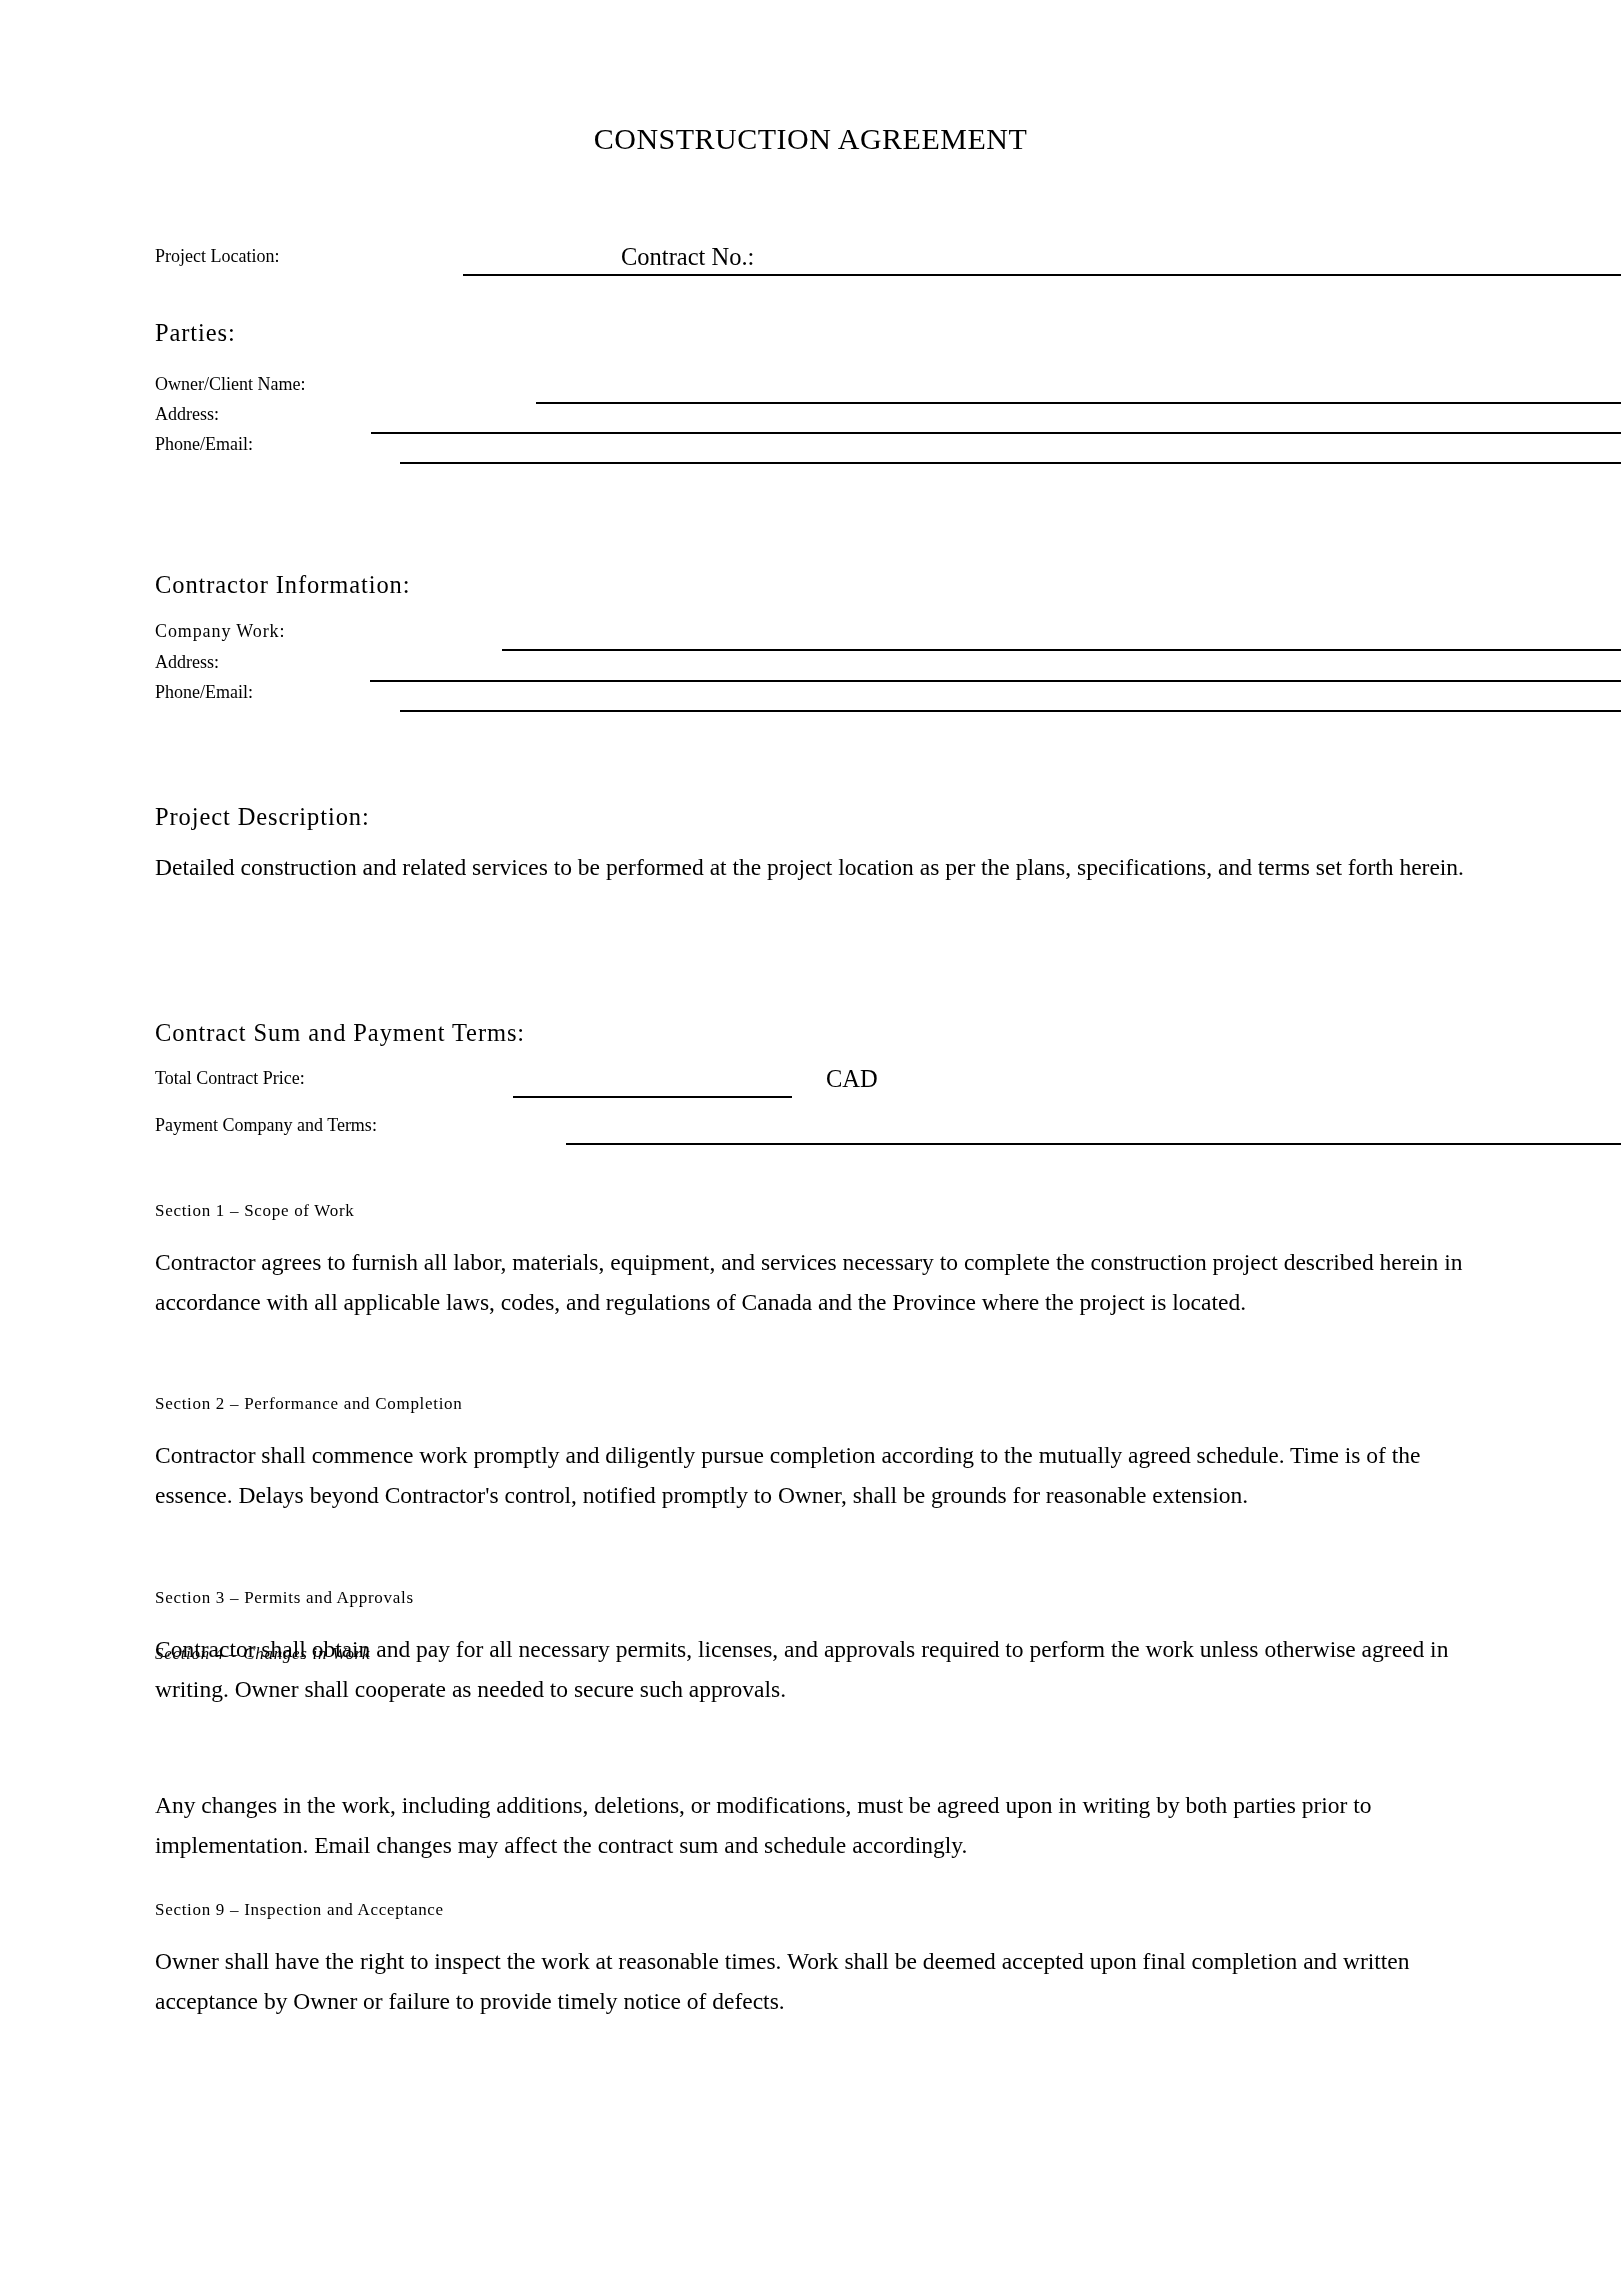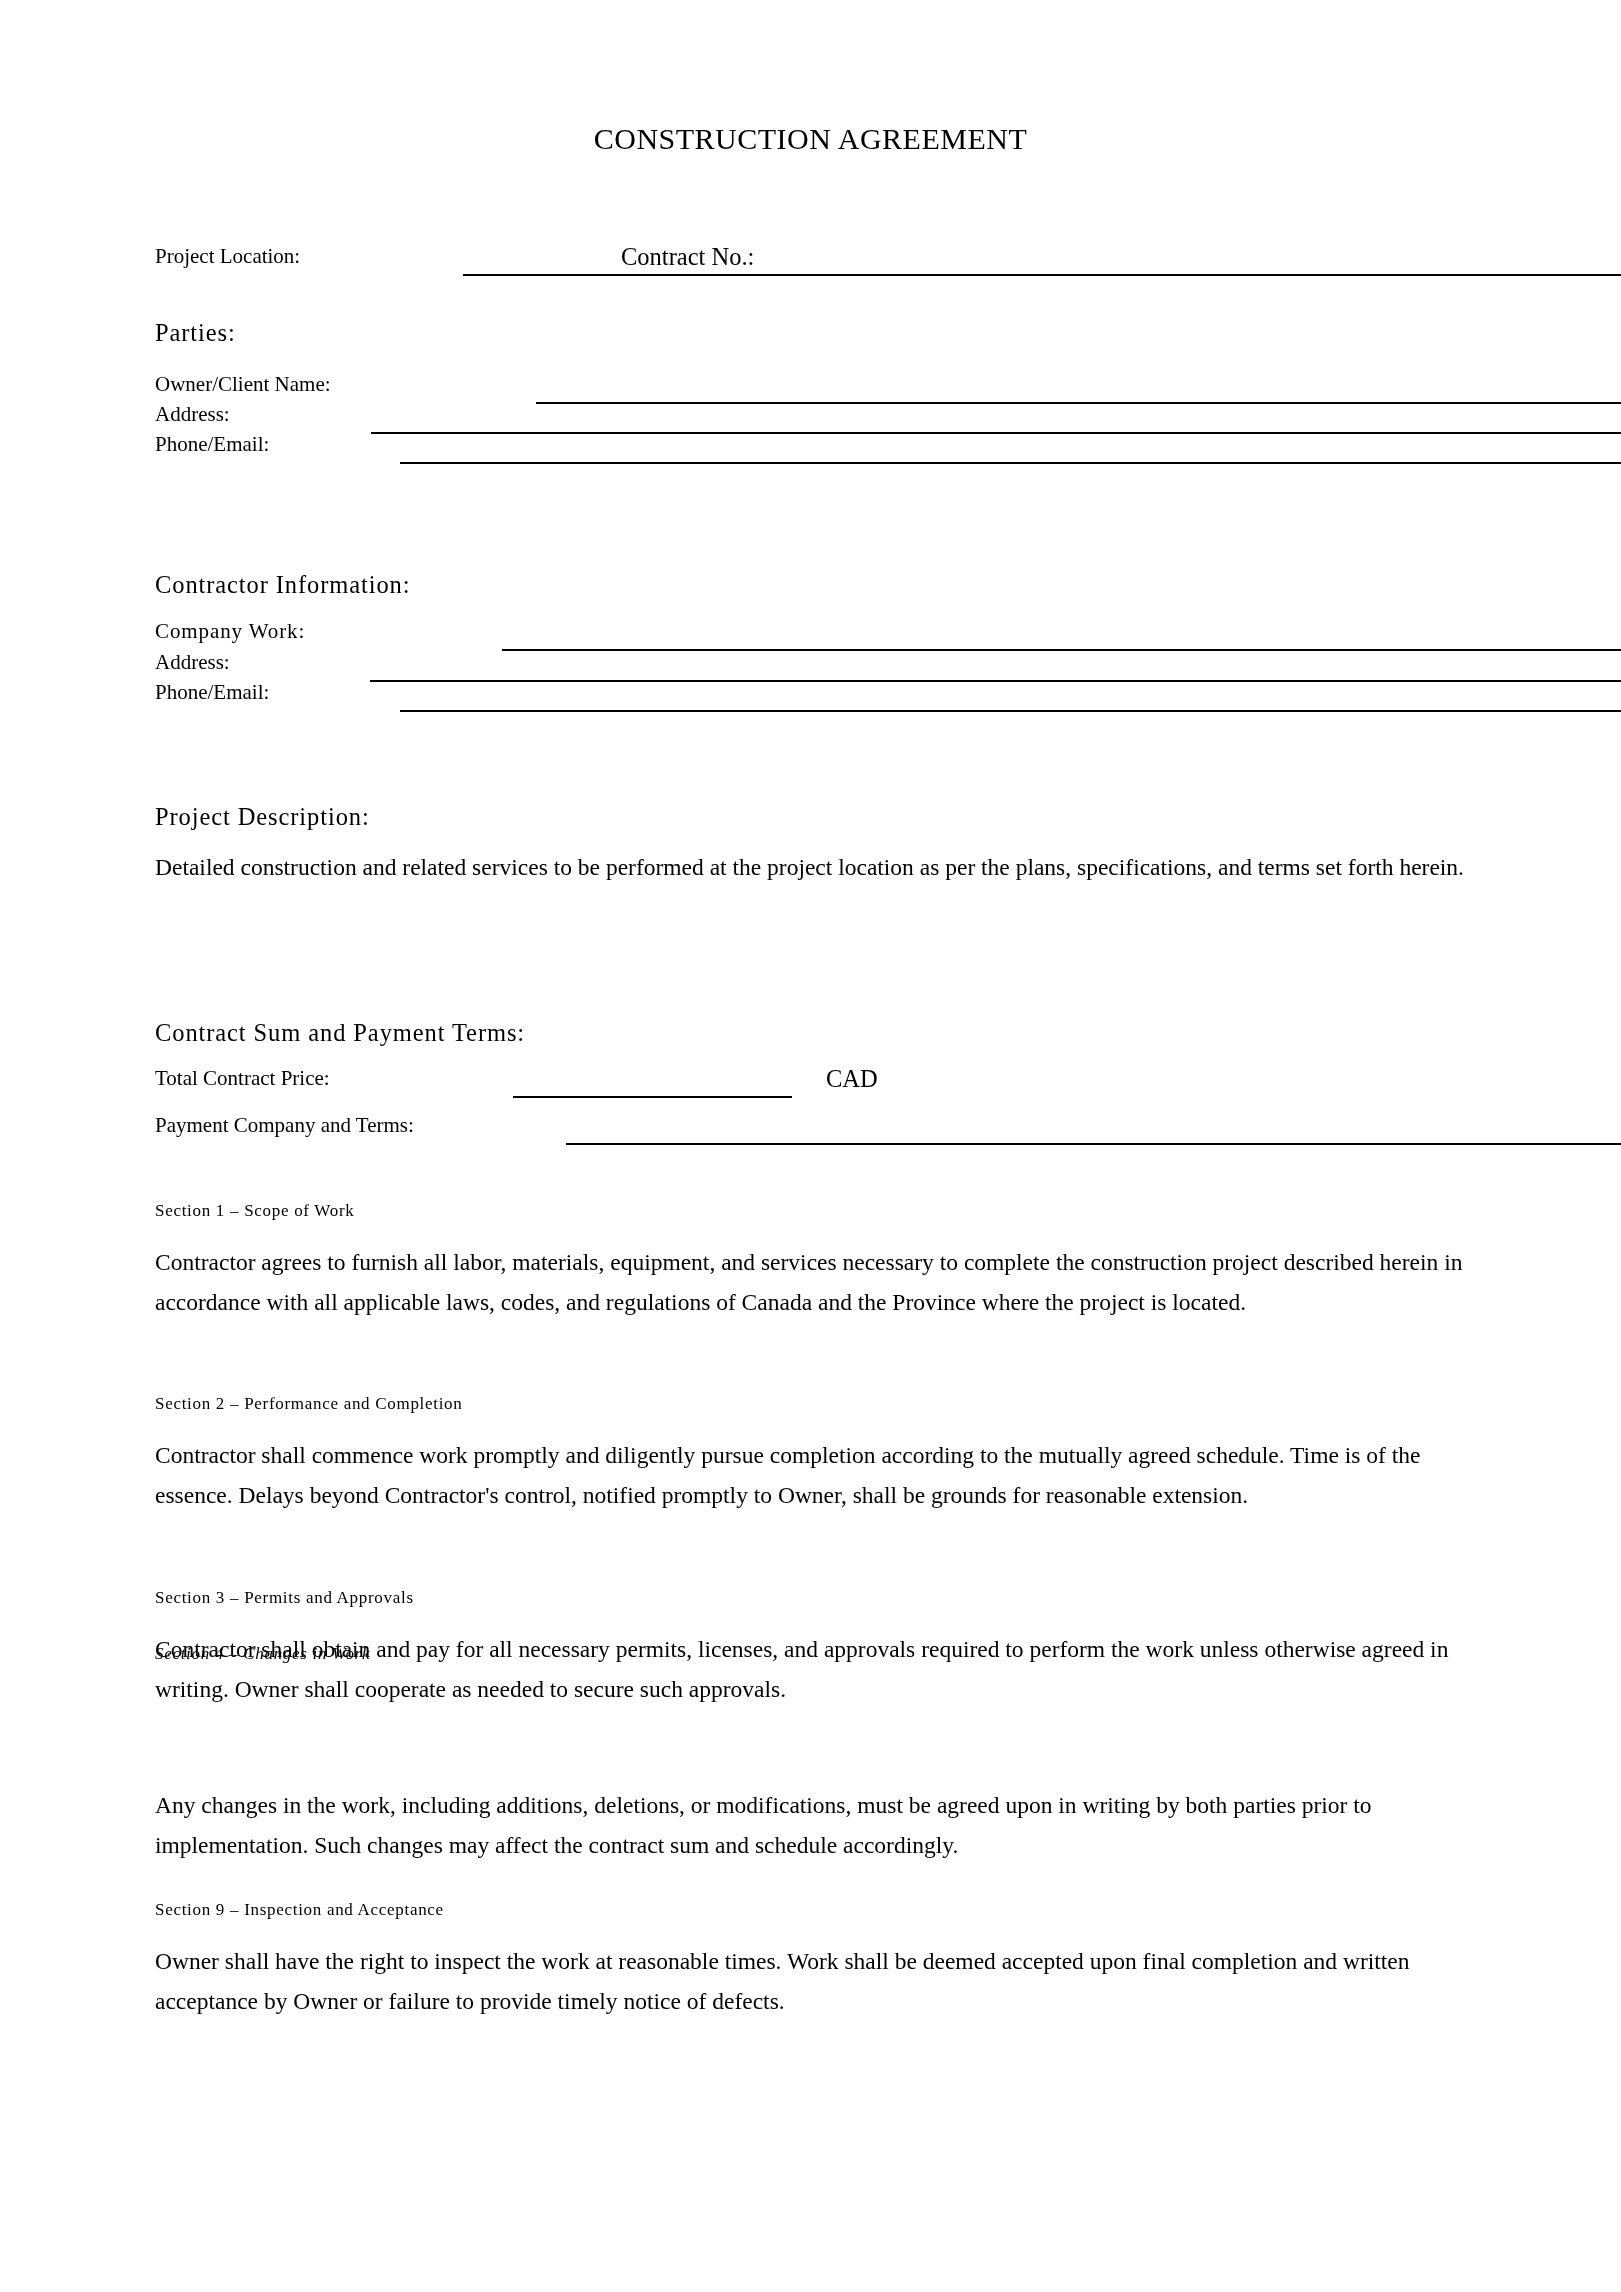--- a/index.html
+++ b/index.html
@@ -36,21 +36,21 @@
     position: absolute;
     left: 155px;
     width: 1311px;
     height: 33px;
   }
   .field-label {
     position: absolute;
     left: 0;
     top: 0;
     white-space: nowrap;
-    font-size: 21px;
+    font-size: 18px;
     line-height: 29px;
   }
   .field-label.spaced {
     letter-spacing: 0.9px;
   }
   .rule {
     position: absolute;
     border-bottom: 2.9px solid #000000;
     height: 0;
   }
@@ -153,19 +153,19 @@
   <div class="sec-title" style="top:1194px;">Section 1 – Scope of Work</div>
   <div class="para" style="top:1240px;">Contractor agrees to furnish all labor, materials, equipment, and services necessary to complete the construction project described herein in accordance with all applicable laws, codes, and regulations of Canada and the Province where the project is located.</div>
 
   <div class="sec-title" style="top:1387px;">Section 2 – Performance and Completion</div>
   <div class="para" style="top:1433px;">Contractor shall commence work promptly and diligently pursue completion according to the mutually agreed schedule. Time is of the essence. Delays beyond Contractor's control, notified promptly to Owner, shall be grounds for reasonable extension.</div>
 
   <div class="sec-title" style="top:1581px;">Section 3 – Permits and Approvals</div>
   <div class="para" style="top:1627px;">Contractor shall obtain and pay for all necessary permits, licenses, and approvals required to perform the work unless otherwise agreed in writing. Owner shall cooperate as needed to secure such approvals.</div>
 
   <div class="sec-title" style="top:1637px;font-style:italic;">Section 4 – Changes in Work</div>
-  <div class="para" style="top:1783px;">Any changes in the work, including additions, deletions, or modifications, must be agreed upon in writing by both parties prior to implementation. Such changes may affect the contract sum and schedule accordingly.</div>
+  <div class="para" style="top:1783px;">Any changes in the work, including additions, deletions, or modifications, must be agreed upon in writing by both parties prior to implementation. Email changes may affect the contract sum and schedule accordingly.</div>
 
   <div class="sec-title" style="top:1893px;">Section 9 – Inspection and Acceptance</div>
   <div class="para" style="top:1939px;">Owner shall have the right to inspect the work at reasonable times. Work shall be deemed accepted upon final completion and written acceptance by Owner or failure to provide timely notice of defects.</div>
 
 </div>
 
 
 </body></html>

